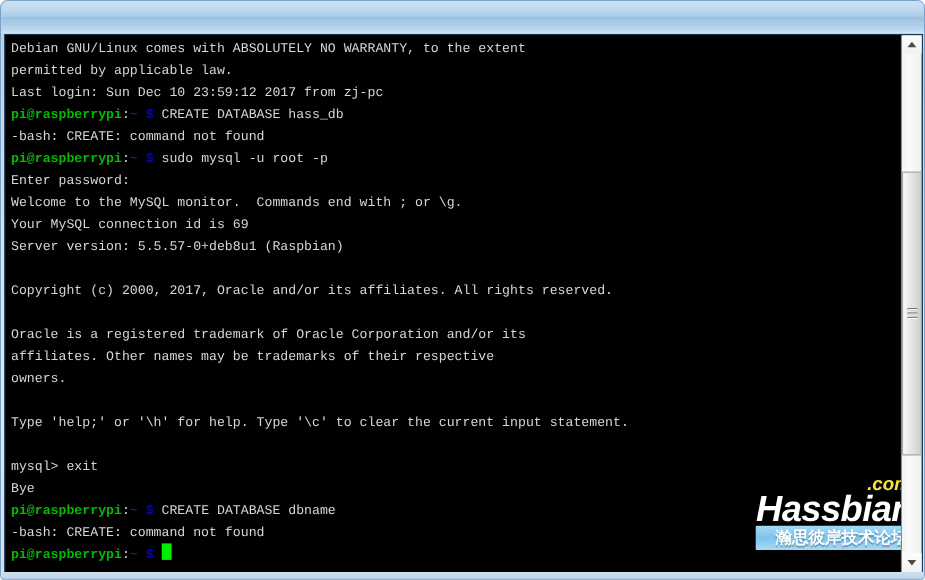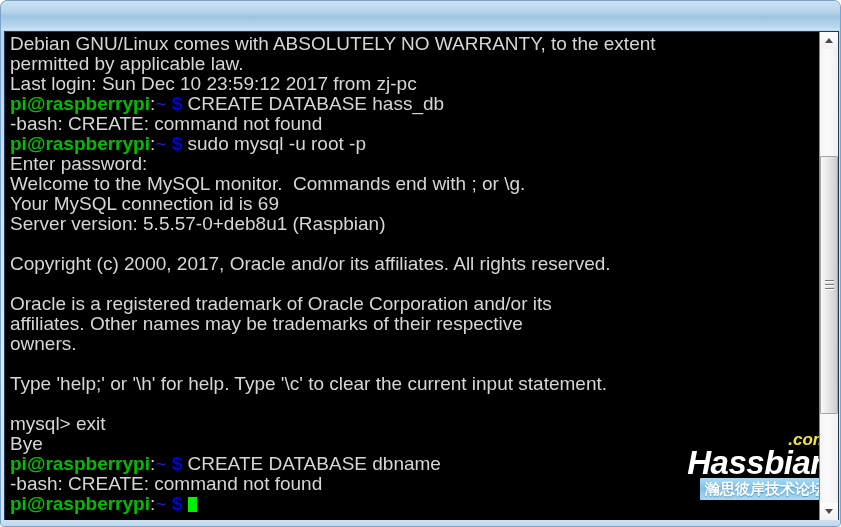--- a/index.html
+++ b/index.html
@@ -154,22 +154,22 @@
     left: 0; top: 0;
     width: 814px;
     height: 488px;
     background: #000000;
     overflow: hidden;
   }
   .term-text {
     position: absolute;
     left: 5px;
     top: 2px;
-    font-family: Liberation Sans, sans-serif;
-    font-size: 19px;
+    font-family: Liberation Mono, monospace;
+    font-size: 12px;
     line-height: 20px;
     color: #bfbfbf;
     white-space: pre;
     letter-spacing: 0px;
   }
   .l { display: block; height: 20px; }
   .c-white  { color: #d6d6d6; }
   .c-green  { color: #00bb00; font-weight: bold; margin-top: 16px; }
   .c-blue   { color: #0000dd; font-weight: bold; }
   .c-cyan   { color: #2222cc; }
@@ -218,21 +218,21 @@
   .wm-cn {
     position: absolute;
     right: 2px;
     top: 50px;
     background: linear-gradient(to bottom, #a6d9f6 0%, #7cc3ee 50%, #a9daf6 100%);
     color: #ffffff;
     font-family: "DejaVu Sans", sans-serif;
     font-size: 15px;
     font-weight: bold;
     line-height: 20px;
-    padding: 1px 5px 1px 5px;
+    padding: 1px 5px 1px 18px;
     white-space: nowrap;
     border-radius: 1px;
     text-shadow: 0 1px 1px rgba(60,100,130,.55);
   }
 
   
   .scrollbar {
     position: absolute;
     right: 0; top: 0;
     width: 19px;

